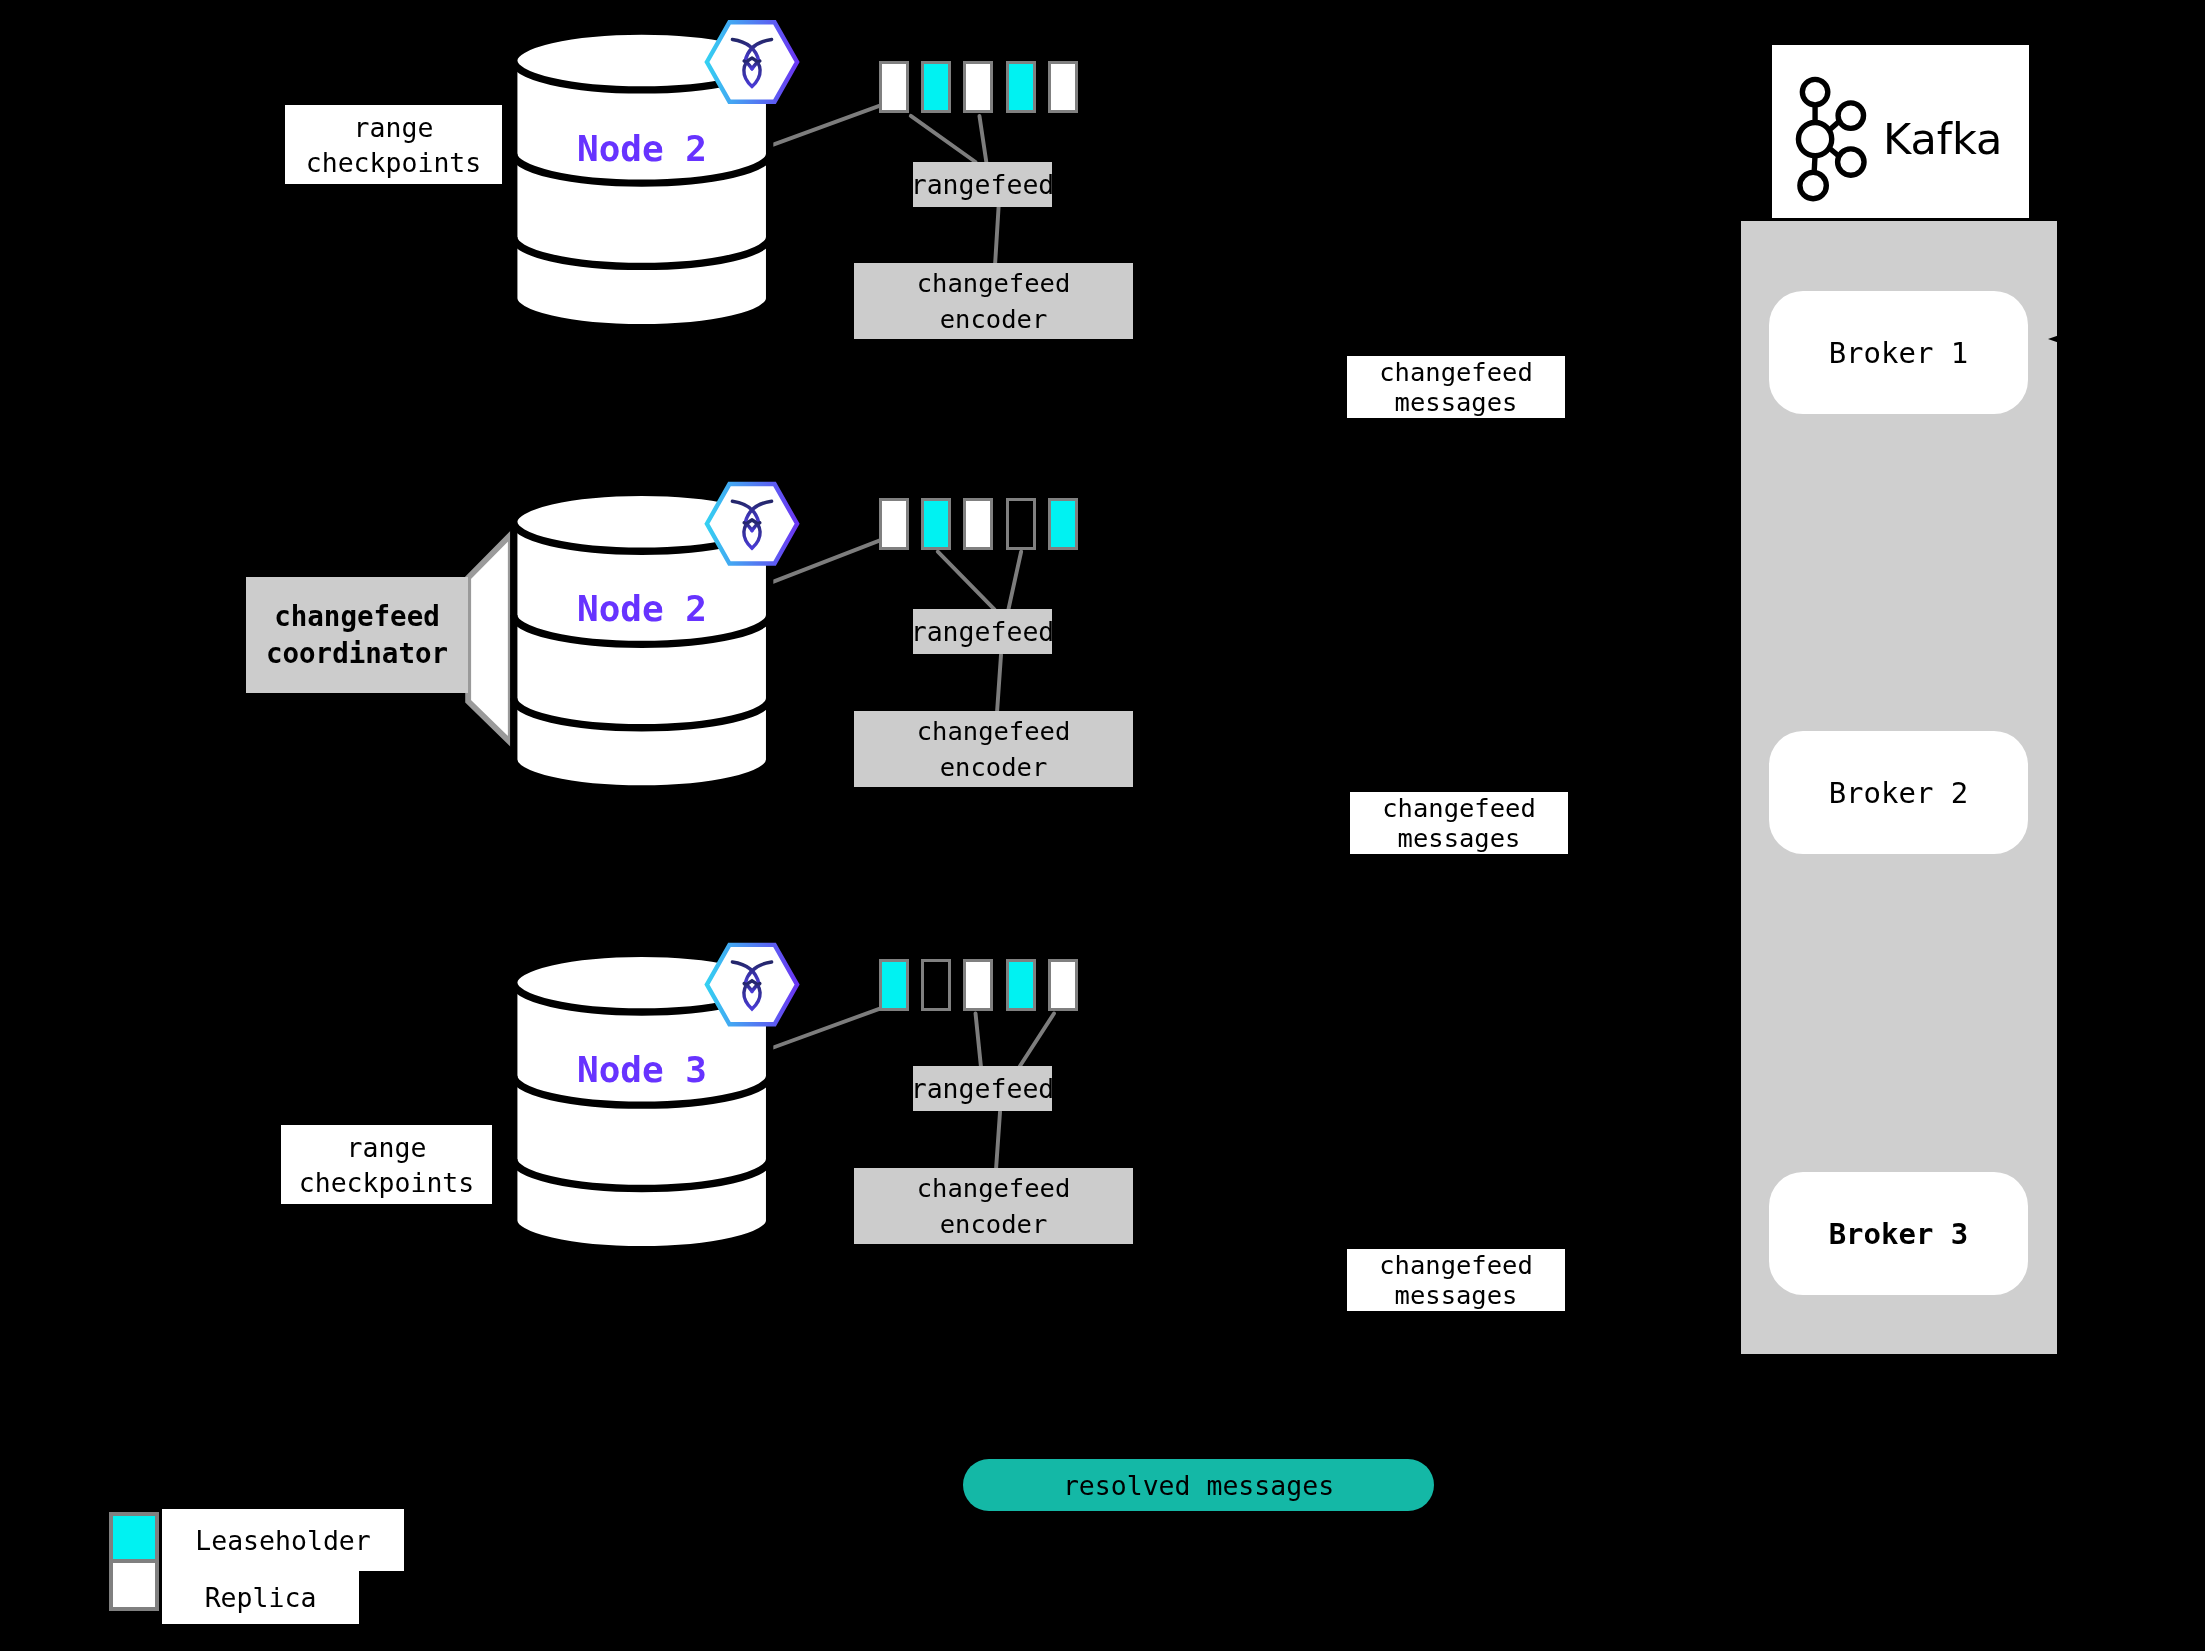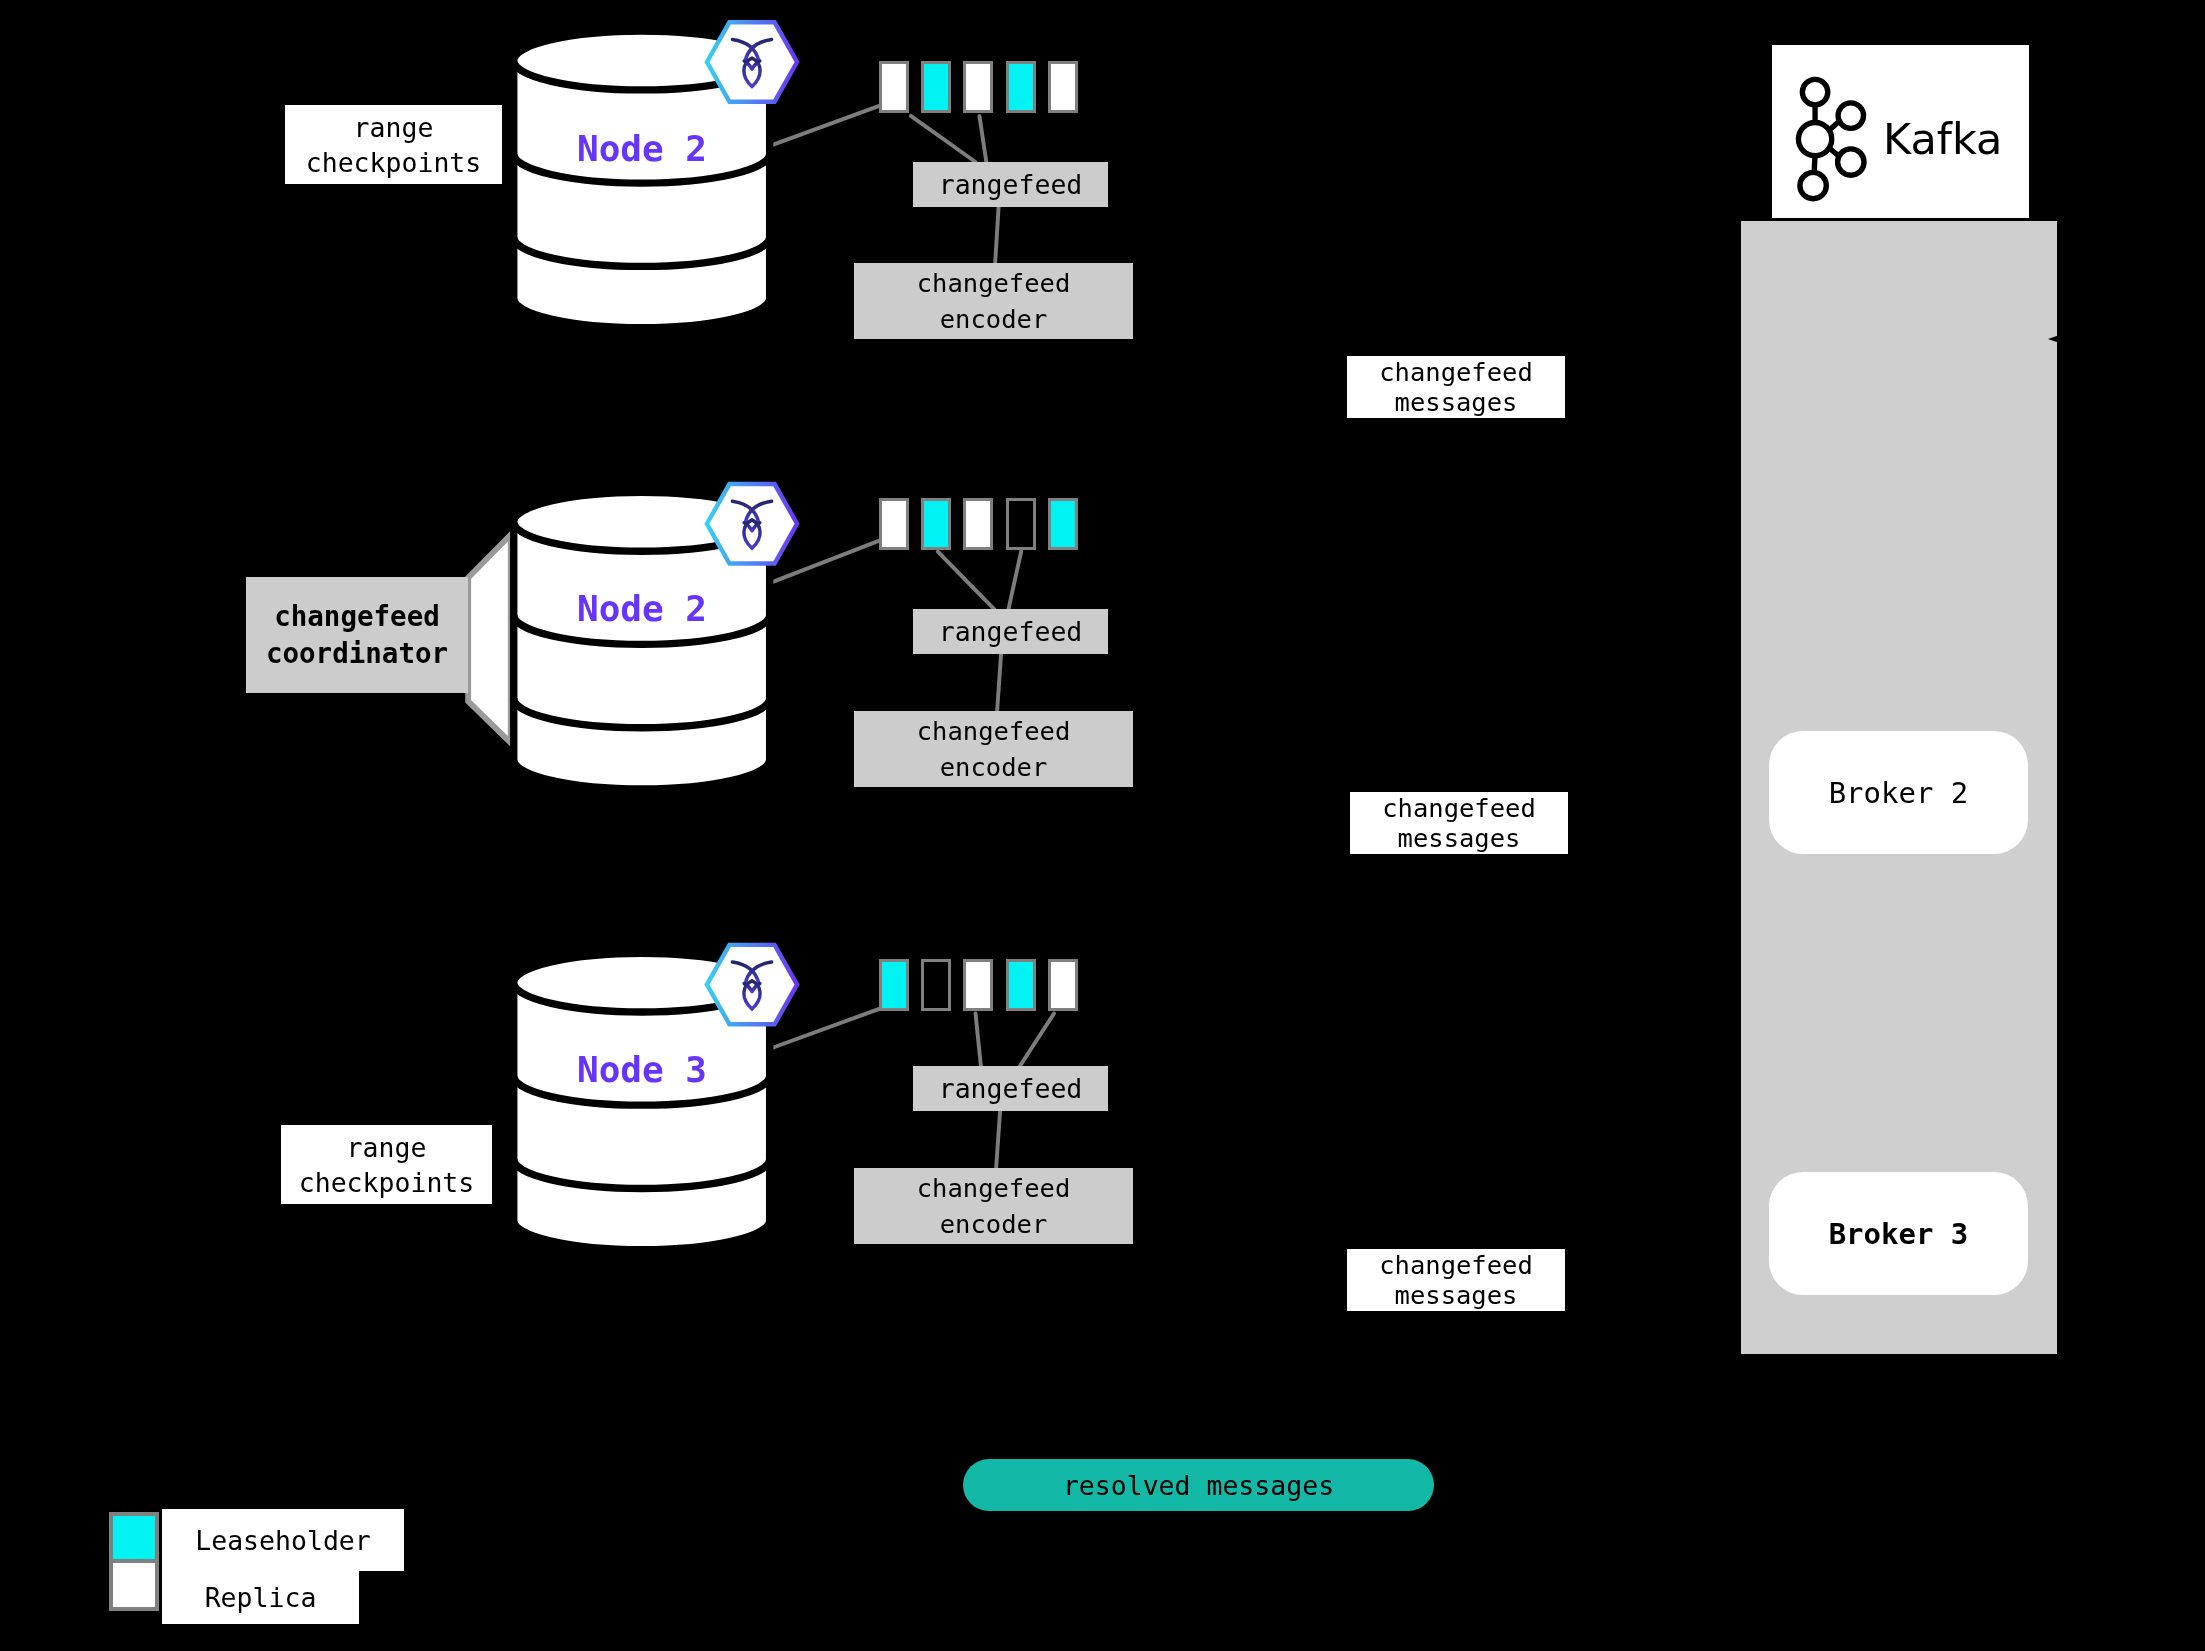--- a/index.html
+++ b/index.html
@@ -6,21 +6,21 @@
   #canvas{position:relative;width:2205px;height:1652px;background:var(--background,#000);overflow:hidden;
           font-family:"DejaVu Sans Mono","Liberation Mono",monospace;}
   #art{position:absolute;left:0;top:0;}
   .lbl{position:absolute;display:flex;align-items:center;justify-content:center;text-align:center;
        color:#000;white-space:pre-line;box-sizing:border-box;}
   .whitebox{background:#fff;}
   .graybox{background:var(--box-gray,#ccc);}
   .rc{width:217px;height:79px;font-size:26.5px;line-height:35px;}
   .coord{width:222px;height:116px;font-size:27.5px;line-height:37px;font-weight:bold;background:var(--box-gray,#ccc);}
   .nodelbl{width:196px;height:44px;font-size:36px;font-weight:bold;color:var(--node-purple,#6733FF);background:transparent;}
-  .rangefeed{width:195px;height:45px;font-size:26.5px;}
+  .rangefeed{width:139px;height:45px;font-size:26.5px;}
   .encoder{width:279px;height:76px;font-size:25.5px;line-height:36px;}
   .cm{width:218px;height:62px;font-size:25.5px;line-height:30px;}
   .range{position:absolute;width:30px;height:52px;border:3.9px solid var(--border-gray,#808080);
          background:#fff;box-sizing:border-box;}
   .range[data-kind="leaseholder"]{background:var(--cyan,#00F2F2);}
   .range[data-kind="none"]{background:transparent;}
   .kafka-panel{position:absolute;left:1741px;top:221px;width:316px;height:1133px;background:var(--panel-gray,#cfcfcf);}
   .kafka-logo-box{position:absolute;left:1772px;top:45px;width:257px;height:173px;background:#fff;}
   .kafka-word{position:absolute;left:111px;top:69px;font-family:"DejaVu Sans","Liberation Sans",sans-serif;
               font-weight:normal;font-size:43px;color:#000;}
@@ -193,20 +193,21 @@
         <circle cx="88" cy="96" r="26"></circle>
         <circle cx="88" cy="192" r="34"></circle>
         <circle cx="84" cy="287" r="27"></circle>
         <circle cx="161" cy="144" r="26"></circle>
         <circle cx="161" cy="239" r="27"></circle>
       </g>
     </svg>
     <span class="kafka-word">Kafka</span>
   </div>
 
+  <div class="broker" style="top:291px;">Broker 1</div>
   <div class="broker" style="top:731px;">Broker 2</div>
   <div class="broker" style="top:1172px;font-weight:bold;">Broker 3</div>
 
   <div class="arrowhead"></div>
 
   <div class="pill">resolved messages</div>
 
   <div class="legend-sq" style="top:1512px;background:var(--cyan,#00F2F2);" data-kind="leaseholder"></div>
   <div class="legend-sq" style="top:1559px;background:#fff;" data-kind="replica"></div>
   <div class="lbl whitebox legend-lbl" style="left:162px;top:1509px;width:242px;height:62px;">Leaseholder</div>

